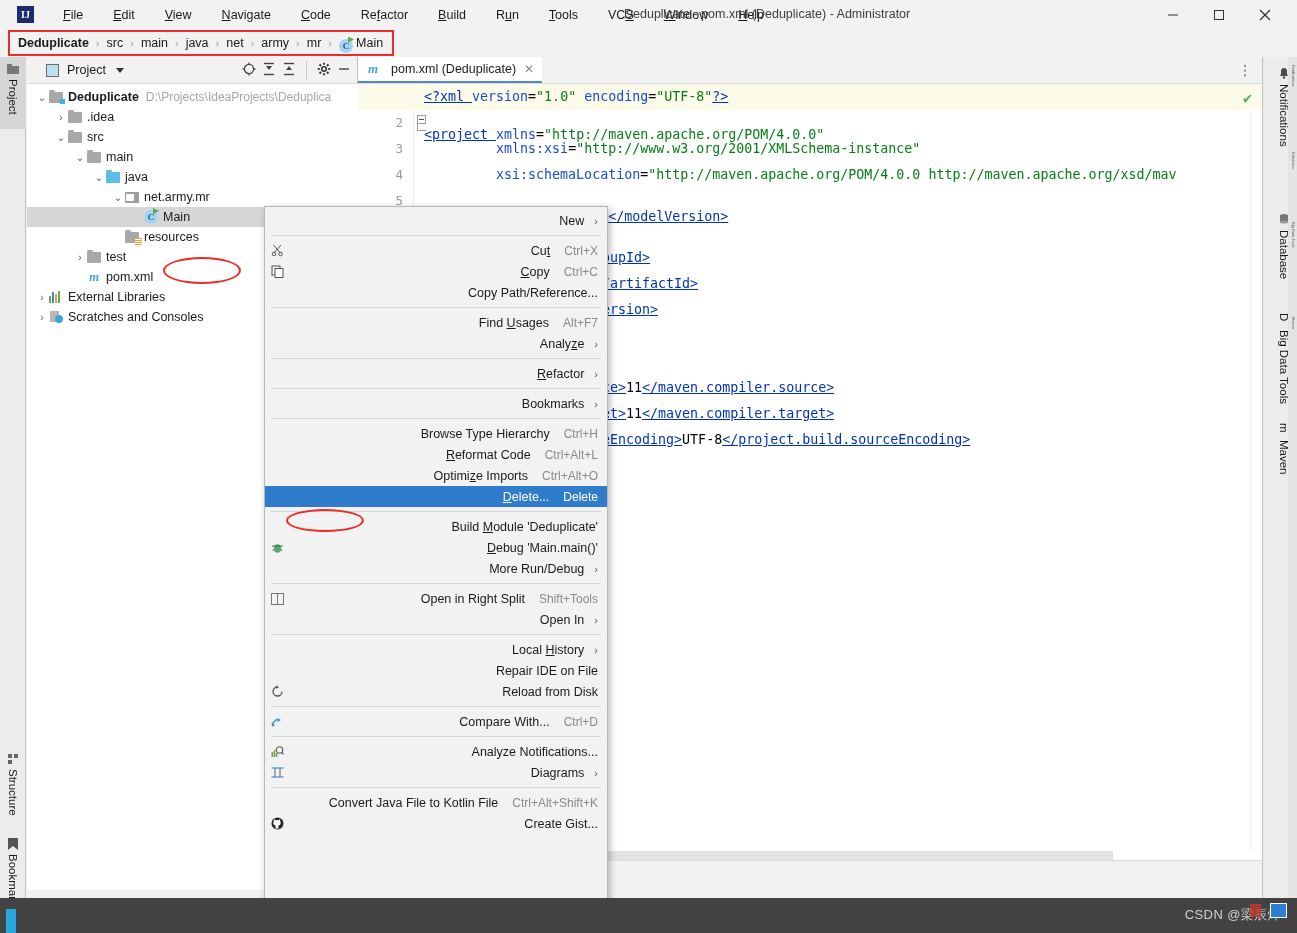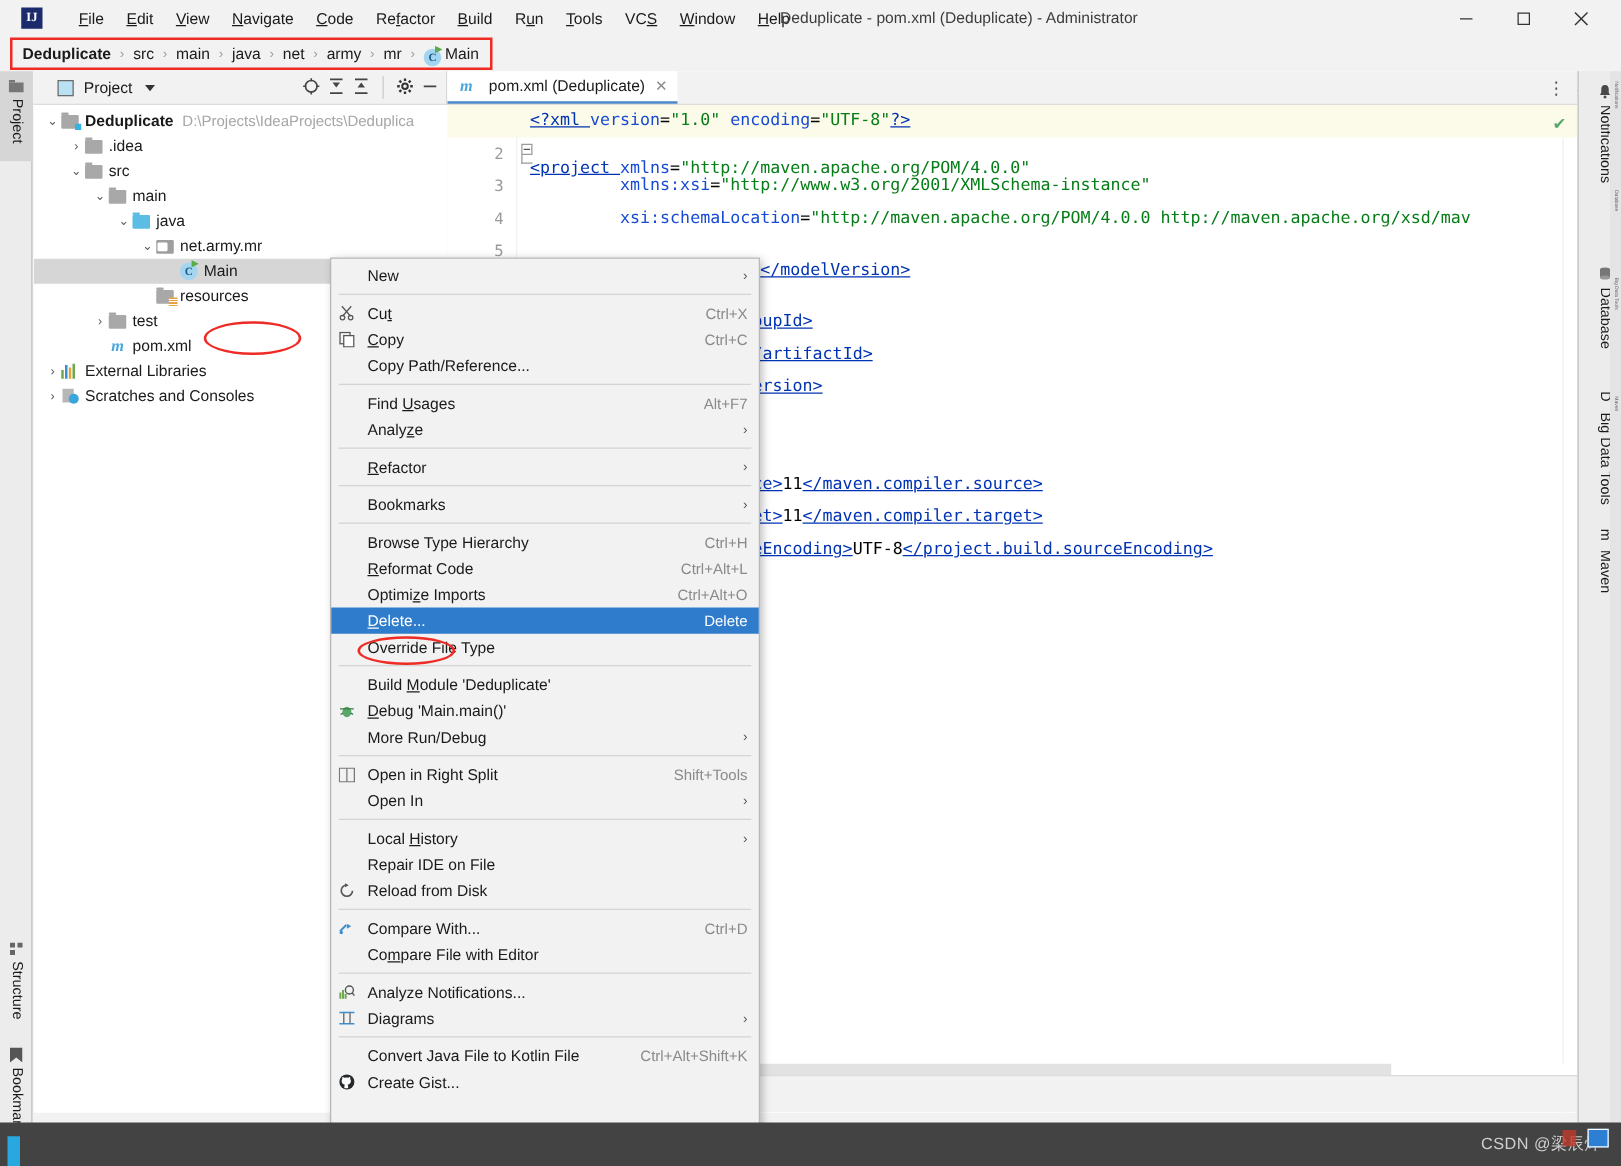--- a/index.html
+++ b/index.html
@@ -16,21 +16,21 @@
   #titlebar {
     position:absolute; left:0; top:0; width:1297px; height:29px;
     background:#f2f2f2; display:flex; align-items:center;
   }
   #ij-logo {
     width:17px;height:17px;margin-left:17px;
     background:#1b2b6b; color:#fff; font-weight:bold; font-size:10px;
     display:flex;align-items:center;justify-content:center;
     font-family:"Liberation Serif",serif;
   }
-  .menubar { display:flex; align-items:center; margin-left:20px; gap:0px; }
+  .menubar { display:flex; align-items:center; margin-left:20px; gap:12px; }
   .menubar .mi {
     padding:4px 9px; font-size:12.5px; color:#1a1a1a; cursor:default;
     white-space:nowrap;
   }
   .menubar .mi u { text-decoration:underline; }
   #win-title {
     position:absolute; left:624px; top:0; height:29px; line-height:29px;
     font-size:12.5px; color:#3c3c3c; white-space:nowrap;
   }
   .wbtn {
@@ -220,21 +220,21 @@
 
   
   #ctxmenu {
     position:absolute; left:264px; top:206px; width:344px; height:722px;
     background:#f2f2f2; border:1px solid #b8b8b8;
     box-shadow:2px 2px 7px rgba(0,0,0,.28);
     padding:3px 0; font-size:12.5px;
   }
   .mrow {
     height:21px; display:flex; align-items:center; padding:0 9px 0 0;
-    position:relative; white-space:nowrap;
+    position:relative; white-space:nowrap;text-align:right;
   }
   .mrow.sel { background:#2f7ccc; color:#fff; }
   .mrow .mico { width:24px; flex:none; display:flex;align-items:center;justify-content:center; }
   .mrow .mlbl { flex:1; }
   .mrow .mkey { color:#8a8a8a; font-size:12px; margin-left:14px;}
   .mrow.sel .mkey { color:#fff; }
   .mrow .marrow { color:#555; font-size:11px; margin-left:10px; }
   .msep { height:1px; background:#d4d4d4; margin:4px 6px; }
   .ul { text-decoration:underline; }
   
@@ -731,24 +731,20 @@
     <div class="mrow">
       <span class="mico"></span>
       <span class="mlbl">Optimi<span class="ul">z</span>e Imports</span>
       <span class="mkey">Ctrl+Alt+O</span>
     </div>
     <div class="mrow sel">
       <span class="mico"></span>
       <span class="mlbl"><span class="ul">D</span>elete...</span>
       <span class="mkey">Delete</span>
     </div>
-    <div class="mrow">
-      <span class="mico"></span>
-      <span class="mlbl">Override File Type</span>
-    </div>
     <div class="msep"></div>
     <div class="mrow">
       <span class="mico"></span>
       <span class="mlbl">Build <span class="ul">M</span>odule 'Deduplicate'</span>
     </div>
     <div class="mrow">
       <span class="mico">
         <svg width="13" height="13" viewBox="0 0 13 13">
           <ellipse cx="6.5" cy="7.5" rx="3.6" ry="4.2" fill="#59a869"></ellipse>
           <line x1="1" y1="5" x2="12" y2="5" stroke="#3d7a45" stroke-width="1"></line>
@@ -802,24 +798,20 @@
     <div class="mrow">
       <span class="mico">
         <svg width="13" height="13" viewBox="0 0 13 13">
           <path d="M1 9 L6 4" stroke="#3a8fd0" stroke-width="1.5" fill="none"></path>
           <polygon points="6.5,3 6.5,7 10,5" fill="#3a8fd0"></polygon>
           <circle cx="2" cy="10" r="1.4" fill="#3a8fd0"></circle>
         </svg>
       </span>
       <span class="mlbl">Compare With...</span>
       <span class="mkey">Ctrl+D</span>
-    </div>
-    <div class="mrow">
-      <span class="mico"></span>
-      <span class="mlbl">Co<span class="ul">m</span>pare File with Editor</span>
     </div>
     <div class="msep"></div>
     <div class="mrow">
       <span class="mico">
         <svg width="13" height="13" viewBox="0 0 13 13">
           <g fill="#6fa84f">
             <rect x="0.5" y="7" width="1.6" height="5"></rect>
             <rect x="2.6" y="5" width="1.6" height="7"></rect>
             <rect x="4.7" y="8" width="1.6" height="4"></rect>
           </g>

